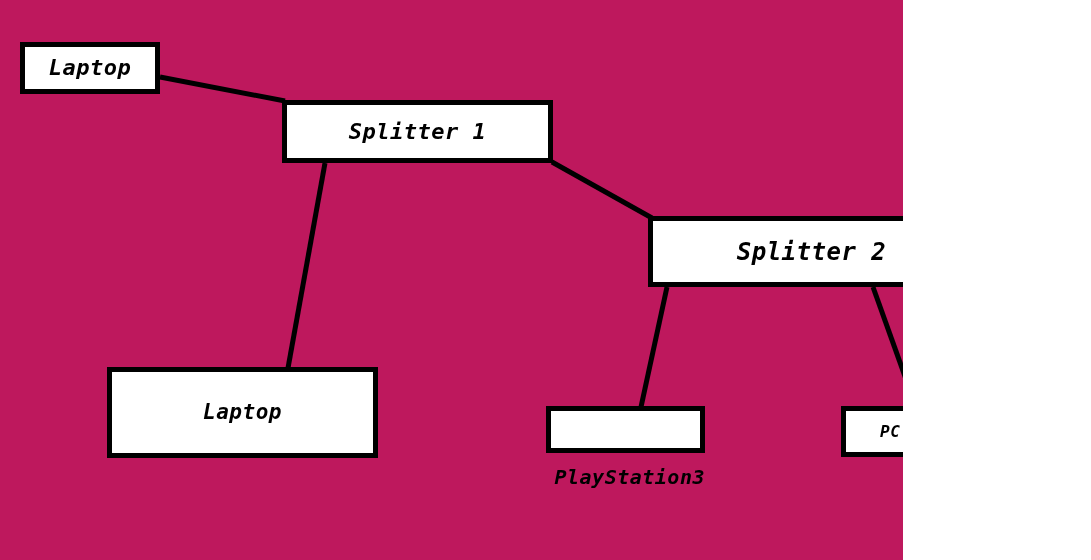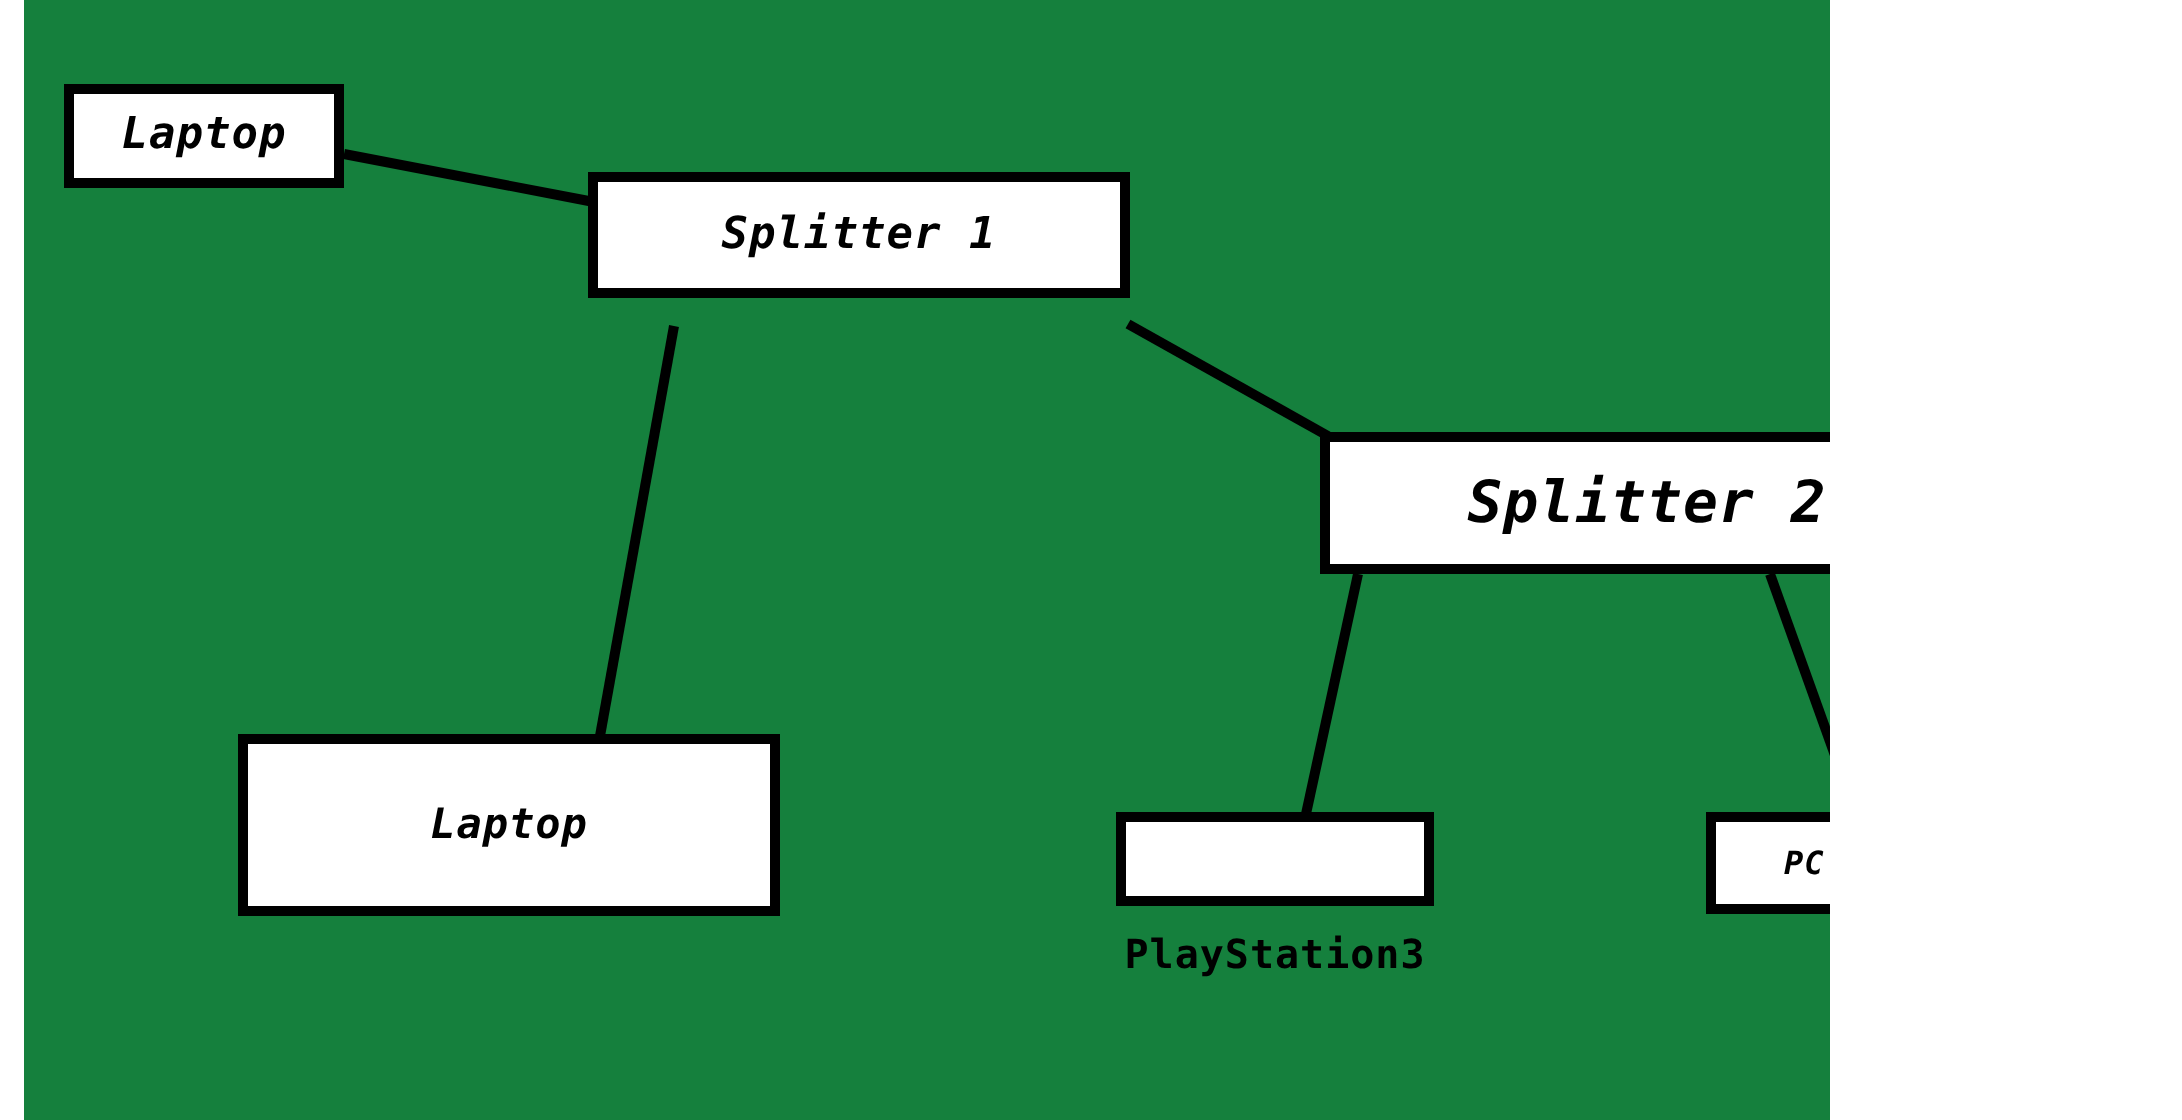--- a/index.html
+++ b/index.html
@@ -8,23 +8,22 @@
     padding: 0;
     background: #ffffff;
   }
   body {
     font-family: "DejaVu Sans Mono", "Liberation Mono", monospace;
   }
   #canvas {
     position: relative;
     width: 903px;
     height: 560px;
-    background: #15803d;
+    background: #be185d;
     overflow: hidden;
-    margin-left: 12px;
   }
   
   #edge-layer {
     position: absolute;
     left: 0;
     top: 0;
     width: 1091px;
     height: 560px;
     z-index: 1;
   }
@@ -51,25 +50,26 @@
   .node.align-left {
     justify-content: flex-start;
     padding-left: 34px;
   }
   
   .external-label {
     position: absolute;
     z-index: 2;
     font-family: "DejaVu Sans Mono", "Liberation Mono", monospace;
     font-weight: bold;
+    font-style: italic;
     color: #000000;
     white-space: nowrap;
     line-height: 1;
     letter-spacing: 0.5px;
-    text-align: center;
+    text-align: right;
   }
 </style>
 </head>
 <body>
 
 <div id="canvas">
 
   <svg id="edge-layer" viewBox="0 0 1091 560" width="1091" height="560" xmlns="http://www.w3.org/2000/svg">
     <g id="edges-group" stroke="#000000" stroke-width="5" stroke-linecap="butt">
         <line x1="160" y1="77" x2="285" y2="101" stroke="#000000"></line>
@@ -77,25 +77,25 @@
         <line x1="552" y1="162" x2="652" y2="218" stroke="#000000"></line>
         <line x1="667" y1="287" x2="641" y2="407" stroke="#000000"></line>
         <line x1="873" y1="287" x2="916" y2="407" stroke="#000000"></line>
       </g>
   </svg>
 
   <div id="nodes-group">
       <div class="node" style="left: 20px; top: 42px; width: 140px; height: 52px;">
         <span class="node-label" style="font-size: 22px;">Laptop</span>
       </div>
-      <div class="node" style="left: 282px; top: 86px; width: 271px; height: 63px;">
+      <div class="node" style="left: 282px; top: 100px; width: 271px; height: 63px;">
         <span class="node-label" style="font-size: 22px;">Splitter 1</span>
       </div>
       <div class="node" style="left: 648px; top: 216px; width: 327px; height: 71px;">
-        <span class="node-label" style="font-size: 29px;">Splitter 2</span>
+        <span class="node-label" style="font-size: 24px;">Splitter 2</span>
       </div>
       <div class="node" style="left: 107px; top: 367px; width: 271px; height: 91px;">
         <span class="node-label" style="font-size: 21px;">Laptop</span>
       </div>
       <div class="external-label" style="font-size: 20px; left: 546px; width: 159px; top: 467px;">PlayStation3</div>
       <div class="node" style="left: 546px; top: 406px; width: 159px; height: 47px;"></div>
       <div class="node align-left" style="left: 841px; top: 406px; width: 187px; height: 51px;">
         <span class="node-label" style="font-size: 16px;">PC</span>
       </div>
     </div>

